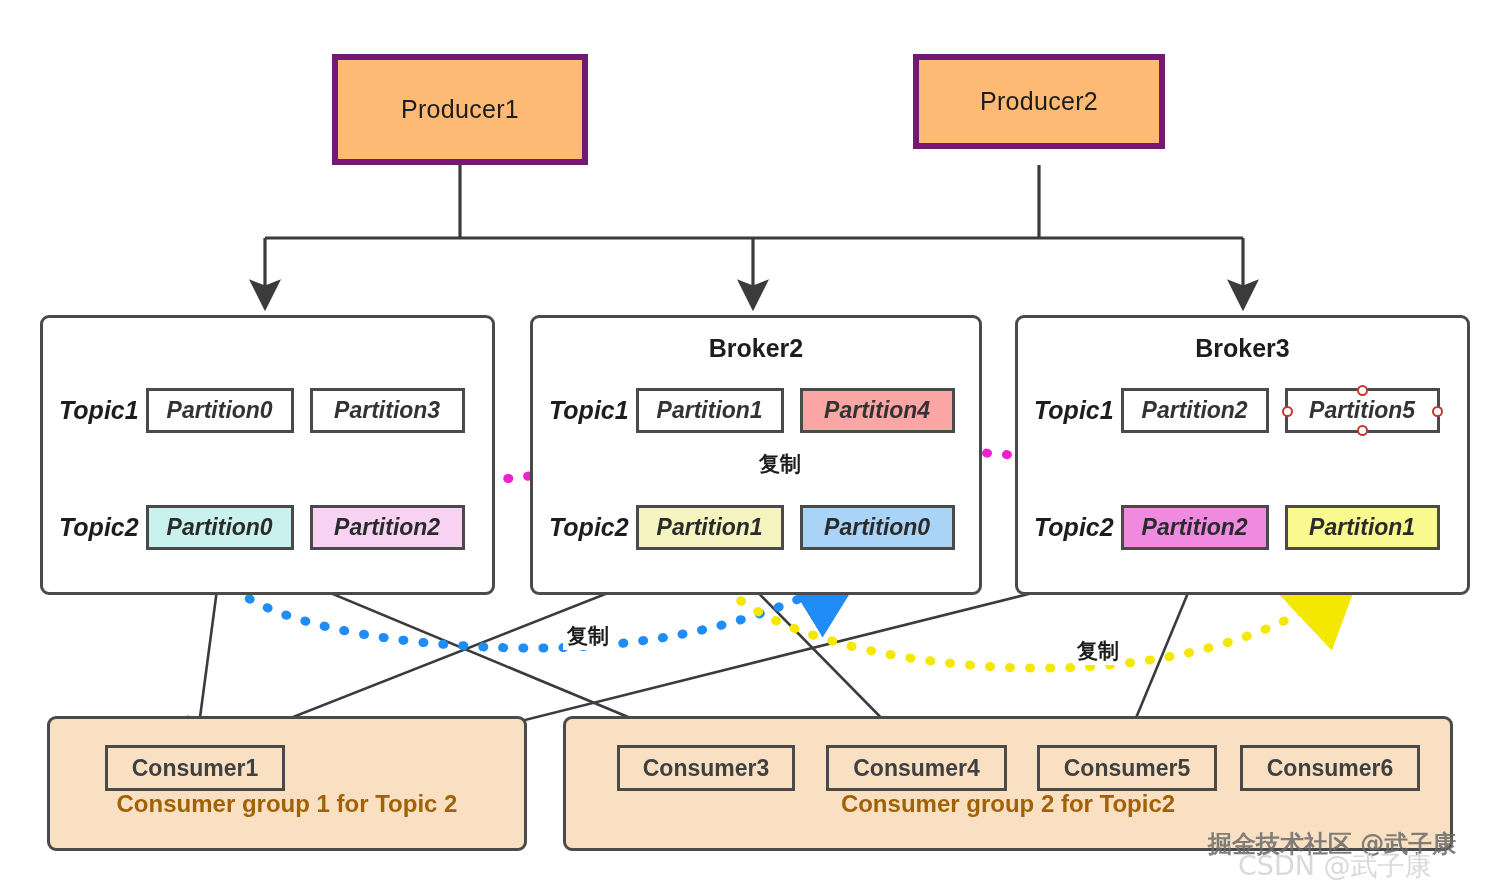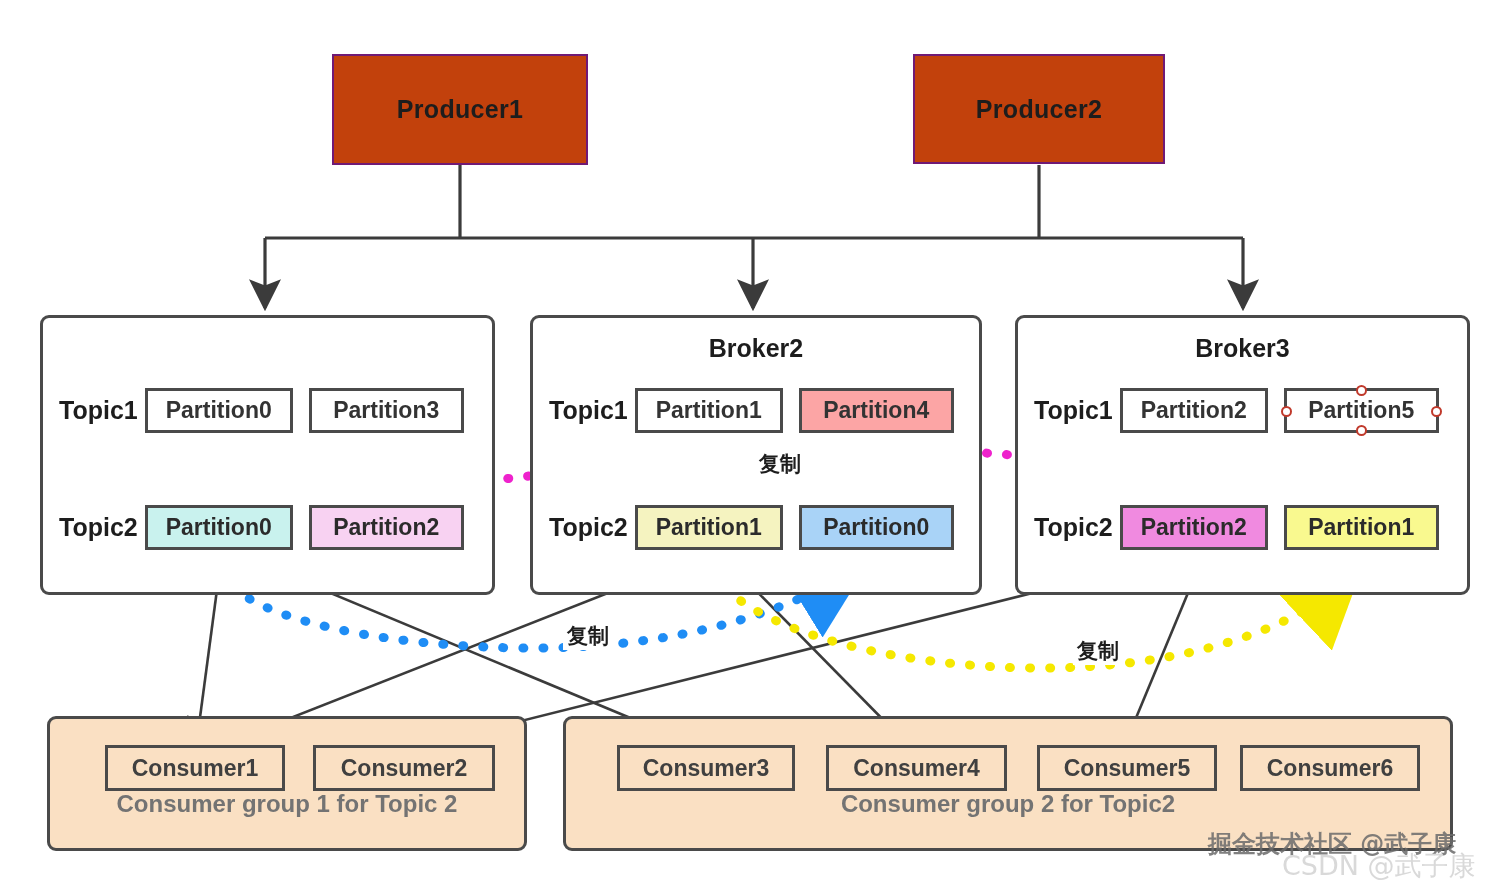--- a/index.html
+++ b/index.html
@@ -3,33 +3,33 @@
 <meta charset="utf-8">
 <style>
   html,body{margin:0;padding:0;background:#ffffff;}
   body{width:1500px;height:885px;font-family:"Liberation Sans","DejaVu Sans",sans-serif;}
   #stage{position:relative;width:1500px;height:885px;overflow:hidden;background:#fff;}
   #wires{position:absolute;left:0;top:0;width:1500px;height:885px;pointer-events:none;}
 
   .node{position:absolute;box-sizing:border-box;display:flex;align-items:center;justify-content:center;}
 
   .producer{
-    background:#c2410c;border:2px solid #701a75;
-    font-size:25px;font-weight:700;color:#1d1d1d;letter-spacing:.3px;
+    background:#fdba74;border:6px solid #701a75;
+    font-size:25px;font-weight:400;color:#1d1d1d;letter-spacing:.3px;
   }
 
   .broker{
     position:absolute;box-sizing:border-box;
     background:#ffffff;border:3px solid #4a4a4a;border-radius:9px;
   }
   .broker-title{
     position:absolute;left:0;right:0;top:16px;text-align:center;
     font-size:25px;font-weight:600;color:#1d1d1d;
   }
-  .topic-row{position:absolute;display:flex;align-items:center;}
+  .topic-row{position:absolute;display:flex;align-items:center;font-style:italic;}
   .topic-label{font-size:25px;font-weight:600;color:#1d1d1d;margin-right:7px;white-space:nowrap;}
   .part{
     box-sizing:border-box;height:45px;
     border:3px solid #4a4a4a;background:#fff;
     display:flex;align-items:center;justify-content:center;
     font-size:23px;font-weight:600;color:#333;white-space:nowrap;
     margin-right:16px;padding:0 6px;
   }
   .part.bold{font-weight:700;color:#2b2b2b;}
 
@@ -37,21 +37,21 @@
     position:absolute;width:11px;height:11px;border-radius:50%;
     background:#fff;border:2px solid #c0392b;box-sizing:border-box;
   }
 
   .cgroup{
     position:absolute;box-sizing:border-box;
     background:#fae0c3;border:3px solid #4a4a4a;border-radius:9px;
   }
   .cgroup-label{
     position:absolute;left:0;right:0;bottom:30px;text-align:center;
-    font-size:24px;font-weight:700;color:#737373;
+    font-size:24px;font-weight:700;color:#a16207;
   }
   .consumer{
     position:absolute;box-sizing:border-box;height:46px;
     border:3px solid #4a4a4a;background:#fae0c3;
     display:flex;align-items:center;justify-content:center;
     font-size:23px;font-weight:600;color:#404040;white-space:nowrap;
   }
 
   .replabel{
     position:absolute;font-size:21px;font-weight:700;color:#1d1d1d;
@@ -108,21 +108,21 @@
     <path d="M1200,500 C1150,455 900,440 740,455 C600,468 470,480 405,495" stroke="#ee22cc" stroke-width="9" fill="none" stroke-linecap="round" stroke-dasharray="1 19" marker-end="url(#ah-mag)"></path>
 
     <path d="M222,552 C200,600 330,645 520,648 C680,650 790,610 855,570" stroke="#1f8df5" stroke-width="9" fill="none" stroke-linecap="round" stroke-dasharray="1 19" marker-end="url(#ah-blue)"></path>
 
     <path d="M712,552 C700,605 840,665 1030,668 C1190,670 1300,625 1350,578" stroke="#f5e800" stroke-width="9" fill="none" stroke-linecap="round" stroke-dasharray="1 19" marker-end="url(#ah-yel)"></path>
   </svg>
 
   <div class="node producer" style="left:332px;top:54px;width:256px;height:111px;">
     <span>Producer1</span>
   </div>
-  <div class="node producer" style="left:913px;top:54px;width:252px;height:110px;">
+  <div class="node producer" style="left:913px;top:54px;width:252px;height:95px;">
     <span>Producer2</span>
   </div>
 
   <div class="broker" style="left:40px;top:315px;width:455px;height:280px;">
     <div class="topic-row" style="left:16px;top:70px;">
       <span class="topic-label">Topic1</span>
       <div class="part" style="width:148px;background:#ffffff;">
         <span>Partition0</span>
       </div>
       <div class="part" style="width:155px;background:#ffffff;">
@@ -191,36 +191,33 @@
   <div class="replabel" style="left:755px;top:450px;">复制</div>
   <div class="replabel" style="left:563px;top:622px;">复制</div>
   <div class="replabel" style="left:1073px;top:637px;">复制</div>
 
   <div class="cgroup" style="left:47px;top:716px;width:480px;height:135px;">
     <div class="cgroup-label">Consumer group 1 for Topic 2</div>
   </div>
   <div class="consumer" style="left:105px;top:745px;width:180px;">
     <span>Consumer1</span>
   </div>
-  <div class="consumer" style="left:313px;top:745px;width:182px;">
-    <span>Consumer2</span>
-  </div>
 
   <div class="cgroup" style="left:563px;top:716px;width:890px;height:135px;">
     <div class="cgroup-label">Consumer group 2 for Topic2</div>
   </div>
   <div class="consumer" style="left:617px;top:745px;width:178px;">
     <span>Consumer3</span>
   </div>
   <div class="consumer" style="left:826px;top:745px;width:181px;text-align:center;">
     <span>Consumer4</span>
   </div>
   <div class="consumer" style="left:1037px;top:745px;width:180px;">
     <span>Consumer5</span>
   </div>
   <div class="consumer" style="left:1240px;top:745px;width:180px;">
     <span>Consumer6</span>
   </div>
 
   <div class="wm wm1" style="left:1208px;top:828px;">掘金技术社区 @武子康</div>
-  <div class="wm wm2" style="left:1238px;top:848px;margin-left:44px;">CSDN @武子康</div>
+  <div class="wm wm2" style="left:1238px;top:848px;">CSDN @武子康</div>
 
 </div>
 
 </body></html>

